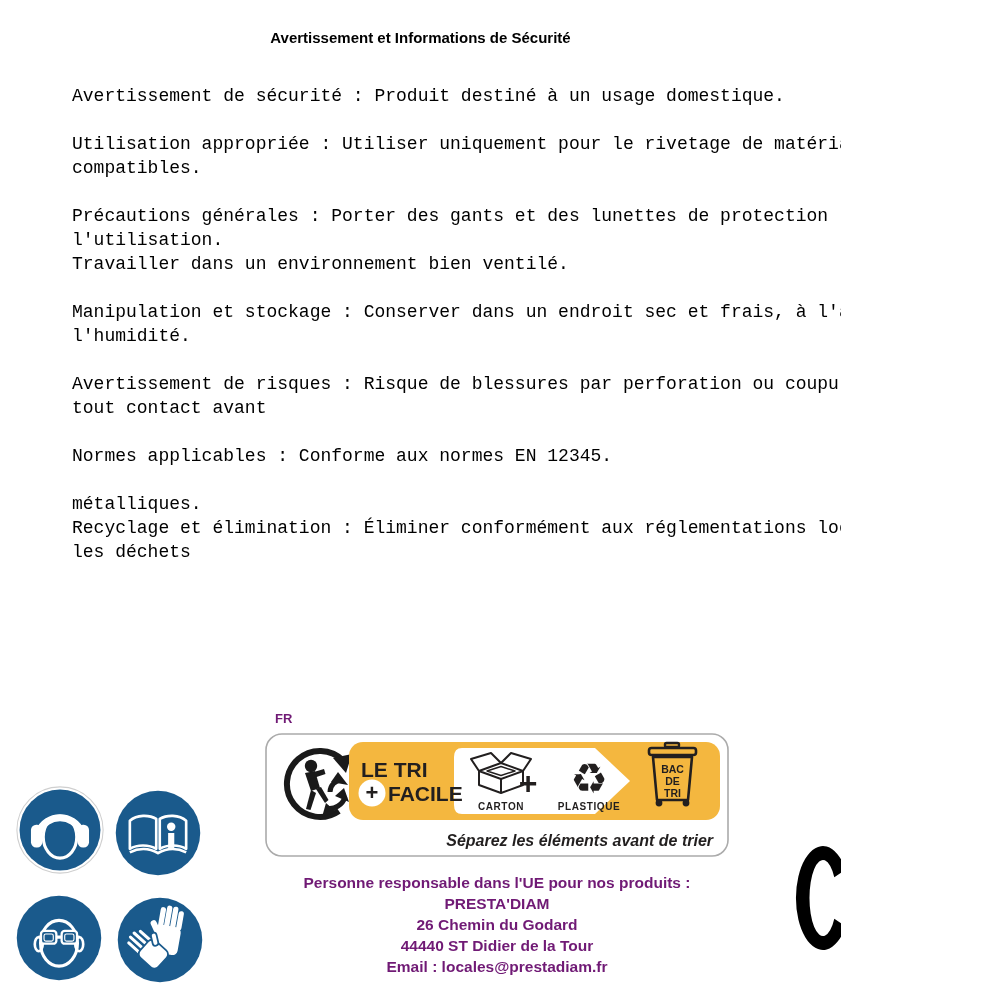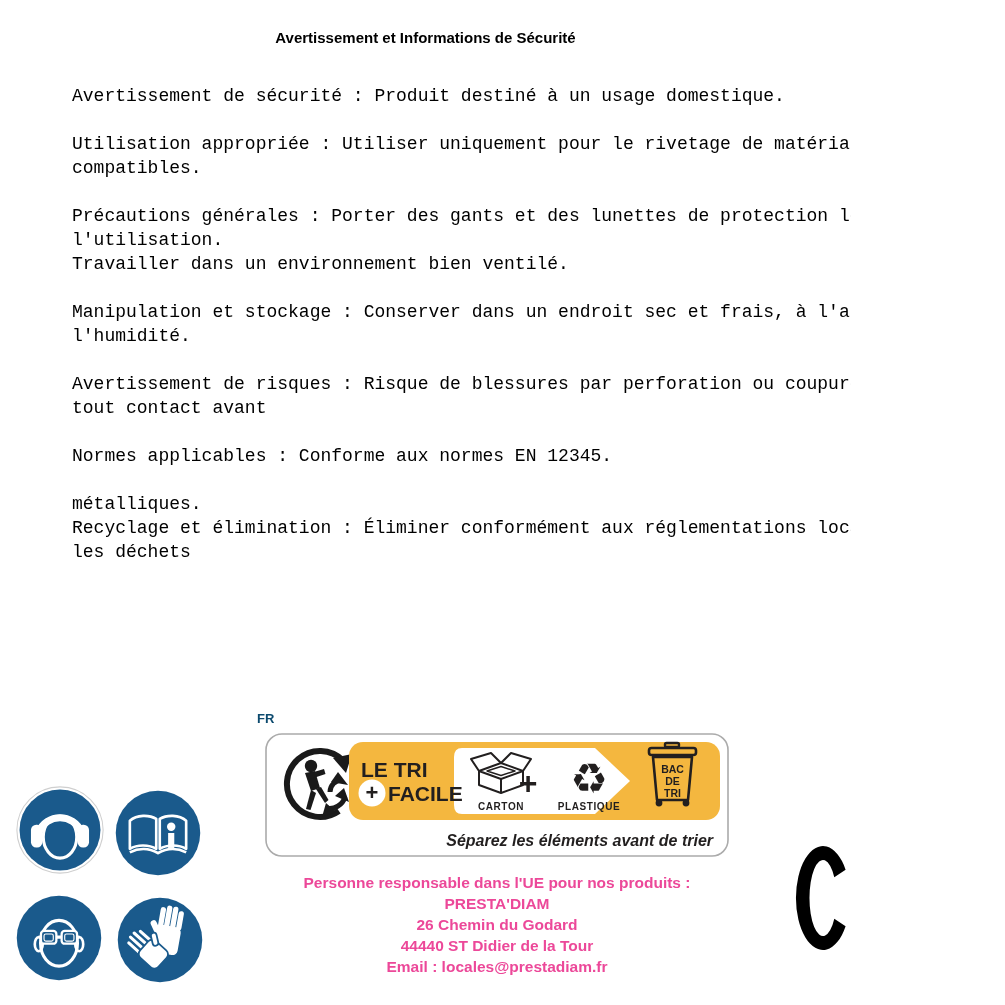--- a/index.html
+++ b/index.html
@@ -1,26 +1,26 @@
 <!DOCTYPE html>
 <html><head>
 <meta charset="utf-8">
 <style>
   html,body{margin:0;padding:0;background:#fff;}
   .page{position:relative;width:841px;height:1005px;background:#fff;overflow:hidden;
-        font-family:"Liberation Sans",sans-serif;color:#000;padding-left:10px;}
+        font-family:"Liberation Sans",sans-serif;color:#000;}
   .title{position:absolute;top:29px;left:0;width:100%;text-align:center;
          font-size:15px;font-weight:700;}
   .paras{position:absolute;left:72px;top:84px;width:905px;font-size:18px;line-height:24px;}
   .para{margin-bottom:24px;font-family:Liberation Mono, monospace;}
-  .fr{position:absolute;left:257px;top:711px;font-size:13px;font-weight:700;color:#0c4a6e;}
+  .fr{position:absolute;left:275px;top:711px;font-size:13px;font-weight:700;color:#701a75;}
   .infotri{position:absolute;left:265px;top:733px;width:464px;height:124px;}
   .sicon{position:absolute;width:88px;height:88px;}
   .contact{position:absolute;left:252px;top:872px;width:490px;text-align:center;
-           font-size:15.5px;font-weight:700;line-height:21px;color:#ec4899;}
+           font-size:15.5px;font-weight:700;line-height:21px;color:#701a75;}
   .ce{position:absolute;left:793px;top:841px;width:152px;height:114px;}
   svg text{font-family:"Liberation Sans",sans-serif;}
   .glyph{font-family:"DejaVu Sans",sans-serif;}
 </style>
 </head>
 <body>
 
 <div class="page">
 
   <div class="title">Avertissement et Informations de Sécurité</div>

